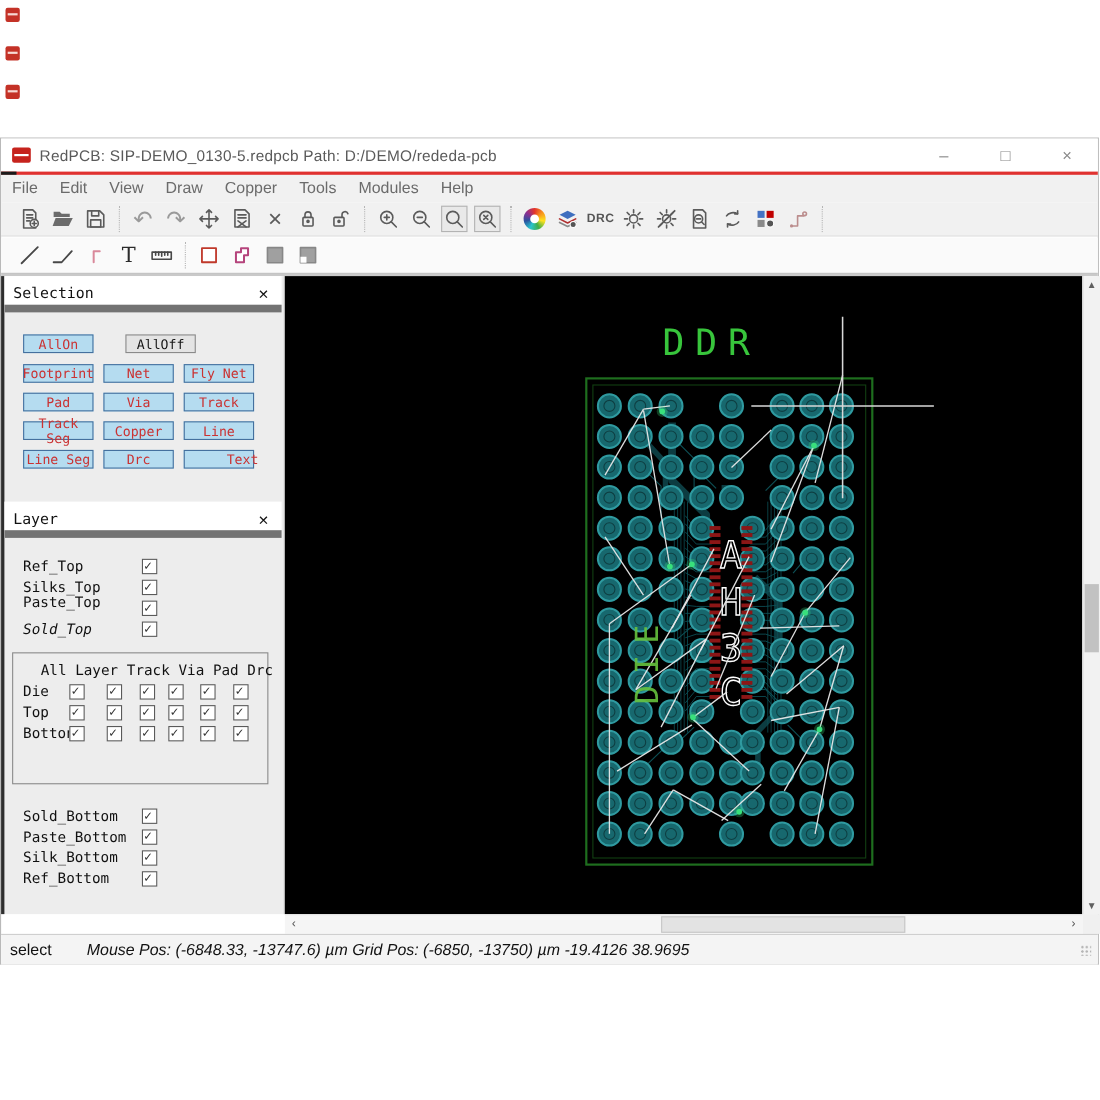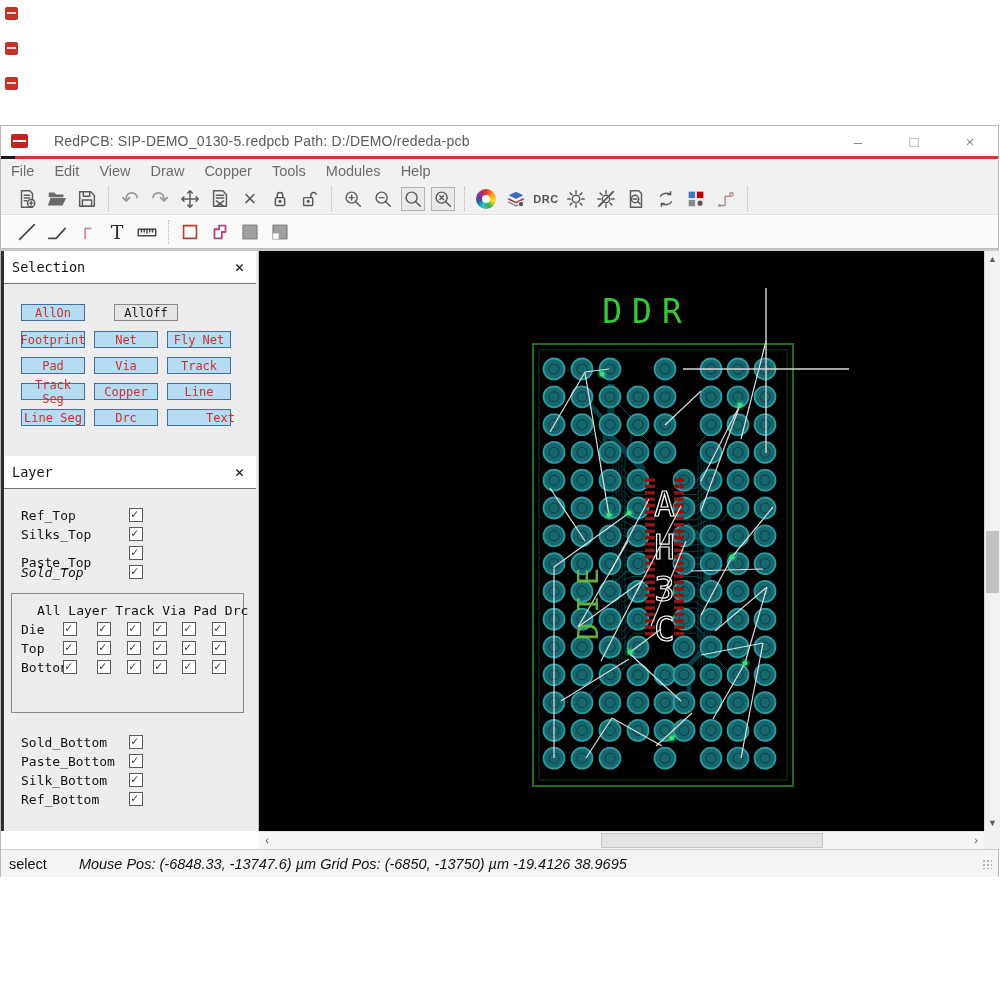--- a/index.html
+++ b/index.html
@@ -5,21 +5,21 @@
   * { margin:0; padding:0; box-sizing:border-box; }
   html,body { width:1000px; height:1000px; background:#fff; font-family:"Liberation Sans", sans-serif; overflow:hidden; }
   #stage { position:relative; width:1000px; height:1000px; background:#fff; }
 
   
   .desk-mark { position:absolute; left:5px; width:13px; height:13px; background:#c43227; border-radius:2px; }
   .desk-mark::after { content:""; position:absolute; left:2px; top:5px; width:9px; height:2px; background:#f7d9d4; }
 
   
   #win { position:absolute; left:0; top:125px; width:999px; height:752px; background:#fff; border:1px solid #b9b9b9; }
-  #titlebar { position:absolute; left:0; top:0; width:997px; height:30px; background:#fff; display:flex; align-items:center;gap:18px; }
+  #titlebar { position:absolute; left:0; top:0; width:997px; height:30px; background:#fff; display:flex; align-items:center; }
   #app-icon { width:17px; height:14px; margin-left:10px; background:#c6231d; border-radius:2px; position:relative; }
   #app-icon::after { content:""; position:absolute; left:2px; top:6px; width:13px; height:2px; background:#fff; }
   #win-title { margin-left:8px; font-size:14px; color:#5a5a5a; letter-spacing:.2px; }
   .win-ctrls { position:absolute; right:0; top:0; height:30px; display:flex; }
   .win-btn { width:56px; height:30px; display:flex; align-items:center; justify-content:center; color:#8a8a8a; font-size:15px; cursor:default; }
   #redline { position:absolute; left:0; top:30px; width:997px; height:3px; background:#e03230; }
   #redline::before { content:""; position:absolute; left:0; top:0; width:14px; height:3px; background:#1a1a1a; }
 
   
   #menubar { position:absolute; left:0; top:33px; width:997px; height:25px; background:#f1f1f1; display:flex; align-items:center; }
@@ -37,21 +37,21 @@
   .xglyph { font-size:22px; color:#5b5b5b; }
   .color-wheel { width:20px; height:20px; border-radius:50%; background:conic-gradient(#e4342b,#f7941d,#ffe21f,#3fae49,#29c5cd,#2b53a0,#8d2f90,#e4342b); position:relative; }
   .color-wheel::after { content:""; position:absolute; left:6px; top:6px; width:8px; height:8px; border-radius:50%; background:#fff; }
   .drc-label { font-size:11px; color:#555; font-weight:bold; letter-spacing:.5px; }
   .ttool { font-family:"DejaVu Serif", serif; font-size:19px; color:#2b2b2b; }
 
   
   #workspace-border { position:absolute; left:0; top:123px; width:997px; height:2px; background:#c9c9c9; }
   #leftpane { position:absolute; left:0; top:125px; width:258px; height:580px; background:#ededed; border-right:1px solid #c2c2c2; font-family:"DejaVu Sans Mono", monospace; }
   #leftpane .darkstrip { position:absolute; left:0; top:0; width:3px; height:580px; background:#2e2e2e; }
-  .panel-title { position:absolute; left:3px; width:252px; height:33px; background:#fff; border-bottom:1px solid #737373; }
+  .panel-title { position:absolute; left:3px; width:252px; height:33px; background:#fff; border-bottom:7px solid #737373; }
   .panel-title .pt-label { position:absolute; left:8px; top:8px; font-size:13.5px; color:#111; }
   .panel-close { position:absolute; right:12px; top:7px; font-size:15px; font-weight:bold; color:#111; }
   .sel-btn { position:absolute; width:64px; height:17px; background:#b5dcf0; border:1px solid #44709e; color:#ca3232; font-size:12px; font-family:"DejaVu Sans Mono", monospace; display:flex; align-items:center; justify-content:center; padding:0; }
   .sel-btn.gray { background:#e4e4e4; border-color:#8a8a8a; color:#161616; }
   .cb { position:absolute; width:14px; height:14px; background:#fff; border:1px solid #5a5a5a; }
   .cb.checked::after { content:"✓"; position:absolute; left:1px; top:-2px; font-size:12px; color:#333; }
   .cb-label { position:absolute; font-size:13px; color:#111; white-space:pre; }
   #matrix-box { position:absolute; left:10px; top:342px; width:233px; height:120px; border:1px solid #8a8a8a; }
   #matrix-header { position:absolute; left:36px; top:352px; font-size:13px; color:#111; white-space:pre; }
 
@@ -331,21 +331,21 @@
         <button class="sel-btn" style="left: 20px; top: 132px;">Track Seg</button>
         <button class="sel-btn" style="left: 93px; top: 132px;">Copper</button>
         <button class="sel-btn" style="left: 166px; top: 132px;">Line</button>
         <button class="sel-btn" style="left: 20px; top: 158px;">Line Seg</button>
         <button class="sel-btn" style="left: 93px; top: 158px;">Drc</button>
         <button class="sel-btn" style="left: 166px; top: 158px; padding-left: 43px;">Text</button>
         <span class="cb-label" style="left: 20px; top: 257px;">Ref_Top</span>
         <span class="cb checked" style="left: 128px; top: 257px;"></span>
         <span class="cb-label" style="left: 20px; top: 276px;">Silks_Top</span>
         <span class="cb checked" style="left: 128px; top: 276px;"></span>
-        <span class="cb-label" style="left: 20px; top: 304px;">Paste_Top</span>
+        <span class="cb-label" style="left: 20px; top: 290px;">Paste_Top</span>
         <span class="cb checked" style="left: 128px; top: 295px;"></span>
         <span class="cb-label" style="left: 20px; top: 314px; font-style: italic;">Sold_Top</span>
         <span class="cb checked" style="left: 128px; top: 314px;"></span>
         <span class="cb-label" style="left: 20px; top: 484px;">Sold_Bottom</span>
         <span class="cb checked" style="left: 128px; top: 484px;"></span>
         <span class="cb-label" style="left: 20px; top: 503px;">Paste_Bottom</span>
         <span class="cb checked" style="left: 128px; top: 503px;"></span>
         <span class="cb-label" style="left: 20px; top: 522px;">Silk_Bottom</span>
         <span class="cb checked" style="left: 128px; top: 522px;"></span>
         <span class="cb-label" style="left: 20px; top: 541px;">Ref_Bottom</span>

